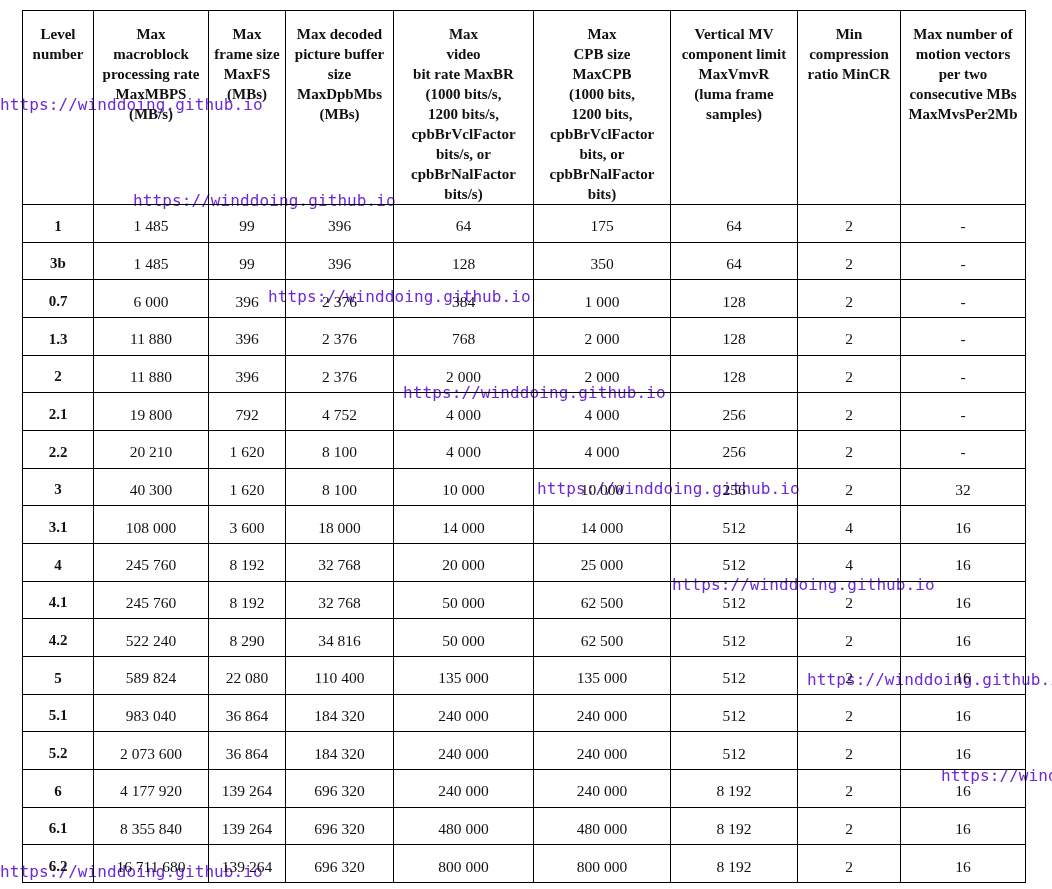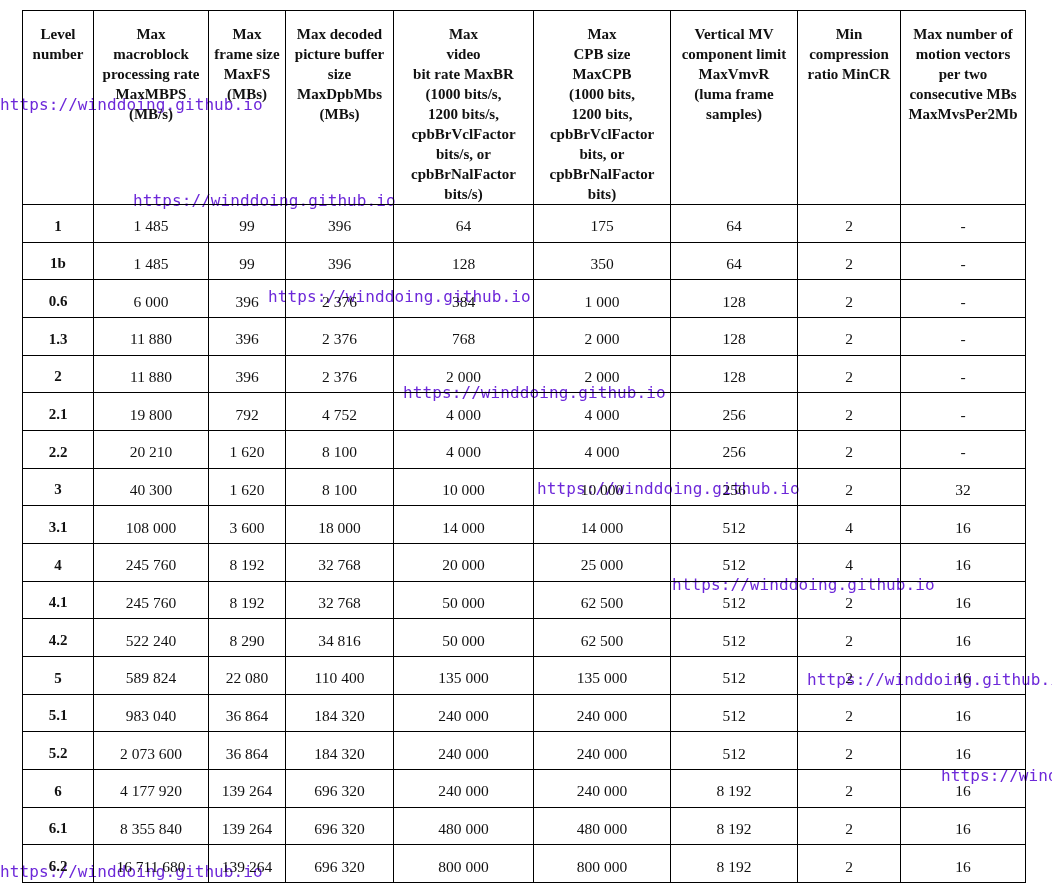--- a/index.html
+++ b/index.html
@@ -148,32 +148,32 @@
         <td>1 485</td>
         <td>99</td>
         <td>396</td>
         <td>64</td>
         <td>175</td>
         <td>64</td>
         <td>2</td>
         <td>-</td>
       </tr>
       <tr>
-        <td class="level-col">1b</td>
+        <td class="level-col">3b</td>
         <td>1 485</td>
         <td>99</td>
         <td>396</td>
         <td>128</td>
         <td>350</td>
         <td>64</td>
         <td>2</td>
         <td>-</td>
       </tr>
       <tr>
-        <td class="level-col">0.6</td>
+        <td class="level-col">0.7</td>
         <td>6 000</td>
         <td>396</td>
         <td>2 376</td>
         <td>384</td>
         <td>1 000</td>
         <td>128</td>
         <td>2</td>
         <td>-</td>
       </tr>
       <tr>

